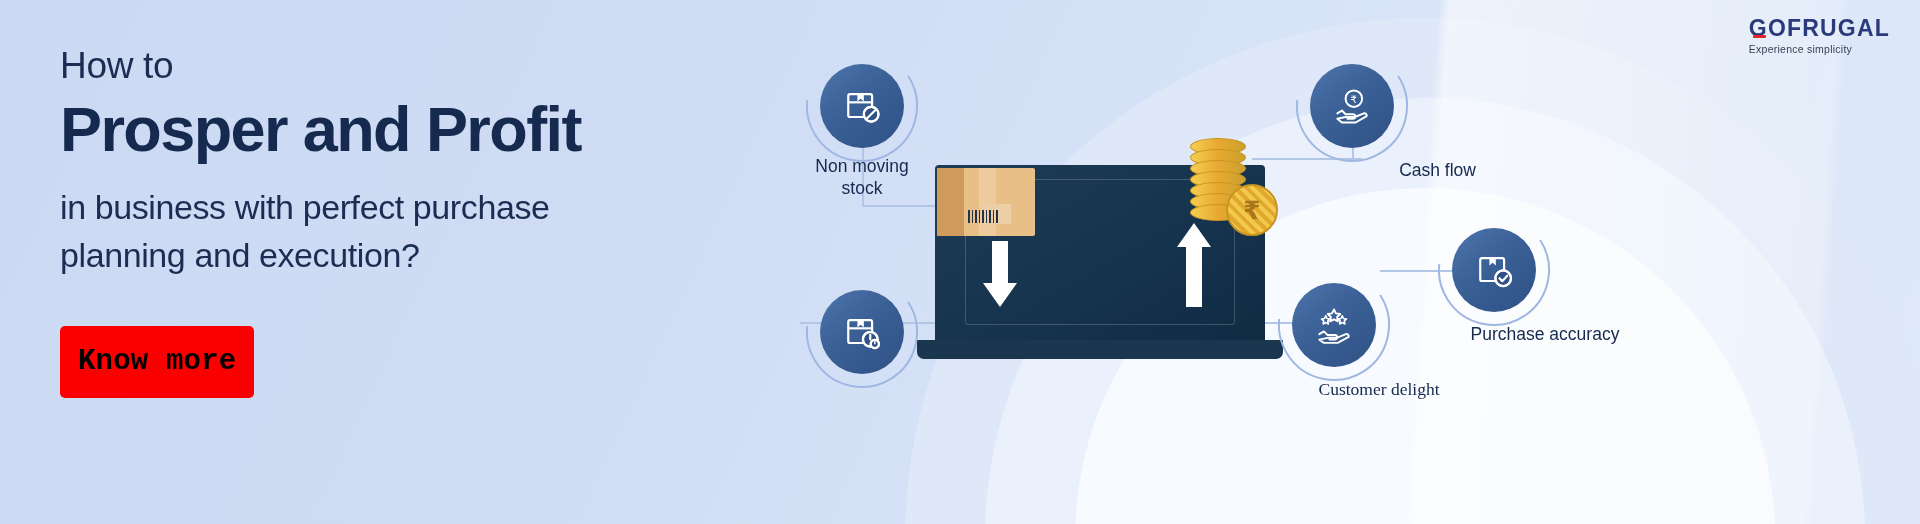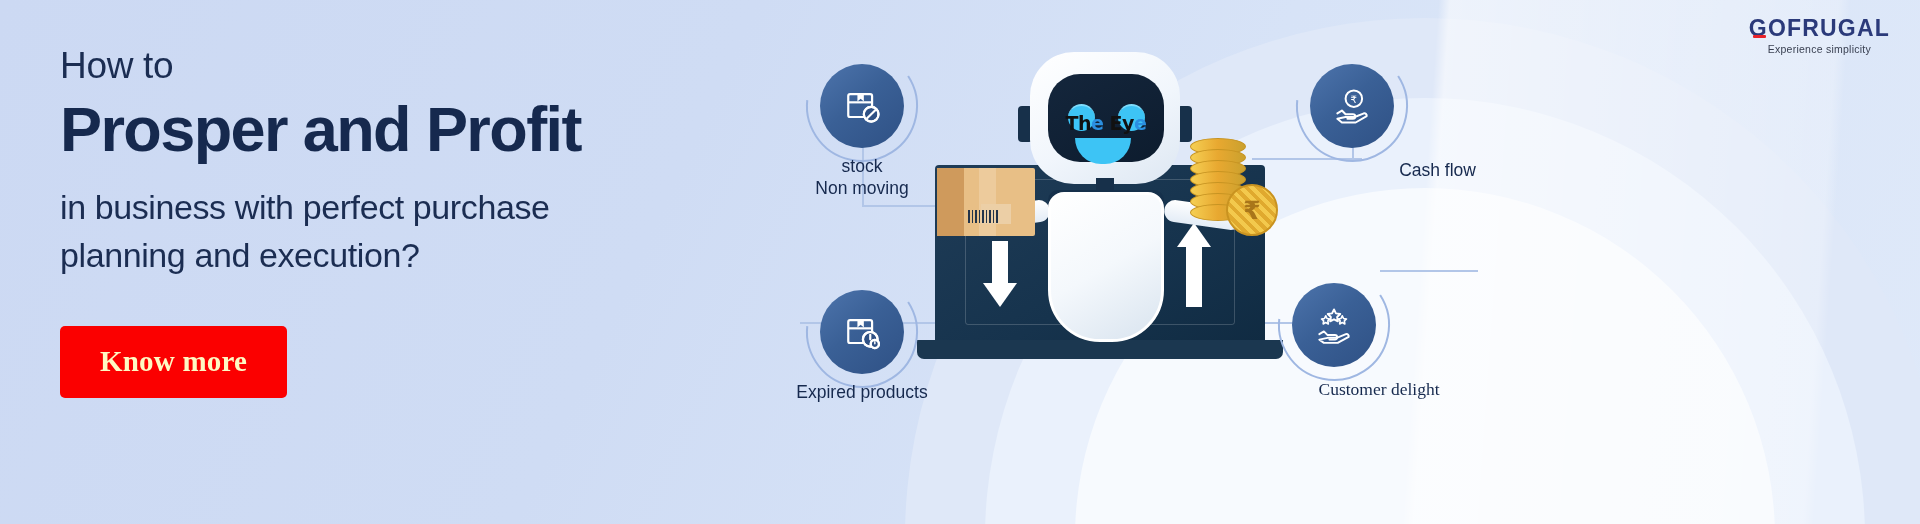--- a/index.html
+++ b/index.html
@@ -44,28 +44,28 @@
   .headline {
     font-size:63px; font-weight:700; color:#16294e; letter-spacing:-1.6px;
     line-height:1.15; margin-top:6px; white-space:nowrap;
   }
   .subhead {
     font-size:34px; font-weight:400; color:#1b2d52; letter-spacing:-.4px;
     line-height:1.42; margin-top:18px;
   }
   .cta {
     display:inline-block; margin-top:46px;
-    background:#fb0000; color:#fef9c3;
+    background:#fb0000; color:#000000;
     font-size:29px; font-weight:700; letter-spacing:.2px;
-    padding:19px 40px 20px; border:none; border-radius:5px;
-    cursor:pointer; font-family:Liberation Serif, serif;
-  }
-
-  
-  .logo { position:absolute; right:30px; top:17px; text-align:center; z-index:40; }
+    padding:19px 18px 20px; border:none; border-radius:5px;
+    cursor:pointer; font-family:Liberation Mono, monospace;
+  }
+
+  
+  .logo { position:absolute; right:30px; top:17px; text-align:left; z-index:40; }
   .logo-mark { display:flex; align-items:center; justify-content:center; }
   .logo-word {
     font-size:23px; font-weight:700; color:#2b3a7a;
     letter-spacing:1.2px; line-height:1; position:relative;
   }
   .logo-dash {
     position:absolute; left:4px; top:50%; margin-top:-1.5px;
     width:13px; height:3.5px; background:#e8232a; border-radius:1px;
   }
   .logo-tag {
@@ -258,35 +258,20 @@
         <div class="coin-l" style="top:11px"></div>
       <div class="coin-l" style="top:22px"></div>
         <div class="coin-l" style="top:33px"></div>
       <div class="coin-l" style="top:44px"></div>
         <div class="coin-l" style="top:55px"></div>
       <div class="coin-l" style="top:66px"></div>
     </div>
     <div class="coin-big">₹</div>
   </div>
 
-  <div class="robot">
-    <div class="r-ear left"></div>
-    <div class="r-ear right"></div>
-    <div class="r-head"></div>
-    <div class="r-face"></div>
-    <div class="r-eye left"></div>
-    <div class="r-eye right"></div>
-    <div class="r-smile"></div>
-    <div class="r-neck"></div>
-    <div class="r-arm left"></div>
-    <div class="r-arm right"></div>
-    <div class="r-body-top"></div>
-    <div class="r-body"></div>
-    <div class="r-brand"><span class="b">Th</span><span class="c">e</span><span class="b"> Ey</span><span class="c">e</span></div>
-  </div>
 
   <div class="box">
     <div class="box-face"></div>
     <div class="box-left"></div>
     <div class="box-tape"></div>
     <div class="box-patch"></div>
     <div class="barcode"></div>
   </div>
 
   <div class="node" style="left:820px; top:64px;">
@@ -295,61 +280,73 @@
       <svg viewBox="0 0 48 48" fill="none" stroke="#fff" stroke-width="2.4">
         <rect x="9" y="11" width="26" height="25" rx="2"></rect>
         <path d="M19 11h7v8l-3.5-3L19 19z" fill="#fff" stroke="none"></path>
         <path d="M9 20h26"></path>
         <circle cx="34" cy="33" r="8" fill="#2f5185"></circle>
         <circle cx="34" cy="33" r="8"></circle>
         <line x1="29" y1="38" x2="39" y2="28"></line>
       </svg>
     </div>
     <div class="node-label" style="left:-72px; top:92px; width:228px;">
+      <div>Non moving</div>
       <div>stock</div>
-      <div>Non moving</div>
     </div>
   </div>
 
 
   <div class="node" style="left:820px; top:290px;">
     <div class="ring"></div>
     <div class="bubble">
       <svg viewBox="0 0 48 48" fill="none" stroke="#fff" stroke-width="2.4">
         <rect x="9" y="11" width="26" height="25" rx="2"></rect>
         <path d="M19 11h7v8l-3.5-3L19 19z" fill="#fff" stroke="none"></path>
         <path d="M9 20h26"></path>
         <circle cx="33" cy="32" r="8" fill="#2f5185"></circle>
         <circle cx="33" cy="32" r="8"></circle>
         <path d="M33 27v5" stroke-linecap="round"></path>
         <circle cx="38" cy="37" r="4.5" fill="#2f5185"></circle>
         <circle cx="38" cy="37" r="4.5"></circle>
         <path d="M38 34.5v2.2" stroke-linecap="round" stroke-width="1.6"></path>
       </svg>
     </div>
-    <div class="node-label" style="left:-66px; top:92px; width:216px;">
-      <div>Expired products</div>
-    </div>
   </div>
 
   <div class="node" style="left:1310px; top:64px;">
     <div class="ring"></div>
     <div class="bubble">
       <svg viewBox="0 0 48 48" fill="none" stroke="#fff" stroke-width="2.2">
         <circle cx="26" cy="16" r="9"></circle>
         <text x="26" y="21" font-size="11" fill="#fff" stroke="none" text-anchor="middle" font-family="DejaVu Sans, sans-serif">₹</text>
         <path d="M8 32l5-3 4 4h8a2.5 2.5 0 010 5h-6" stroke-linejoin="round" stroke-linecap="round"></path>
         <path d="M17 36h10l10-4a2.5 2.5 0 013 3l-12 7H13l-5-4z" stroke-linejoin="round" stroke-linecap="round"></path>
       </svg>
     </div>
     <div class="node-label" style="left:-14px; top:96px; width:180px; text-align:right;">
       <div>Cash flow</div>
     </div>
   </div>
 
+  <div class="node" style="left:1452px; top:228px;">
+    <div class="ring"></div>
+    <div class="bubble">
+      <svg viewBox="0 0 48 48" fill="none" stroke="#fff" stroke-width="2.4">
+        <rect x="9" y="11" width="26" height="25" rx="2"></rect>
+        <path d="M19 11h7v8l-3.5-3L19 19z" fill="#fff" stroke="none"></path>
+        <circle cx="34" cy="33" r="8.5" fill="#2f5185"></circle>
+        <circle cx="34" cy="33" r="8.5"></circle>
+        <path d="M30 33l3 3.2 5.5-6" stroke-linecap="round" stroke-linejoin="round"></path>
+      </svg>
+    </div>
+    <div class="node-label" style="left:-52px; top:96px; width:290px;">
+      <div>Purchase accuracy</div>
+    </div>
+  </div>
 
   <div class="node" style="left:1292px; top:283px;">
     <div class="ring"></div>
     <div class="bubble">
       <svg viewBox="0 0 48 48" fill="none" stroke="#fff" stroke-width="2.1">
         <path d="M24 7l2.1 4.3 4.7.7-3.4 3.3.8 4.7-4.2-2.2-4.2 2.2.8-4.7-3.4-3.3 4.7-.7z" stroke-linejoin="round"></path>
         <path d="M15 14l1.4 2.9 3.2.5-2.3 2.2.5 3.2-2.8-1.5-2.8 1.5.5-3.2-2.3-2.2 3.2-.5z" stroke-linejoin="round" stroke-width="1.8"></path>
         <path d="M33 14l1.4 2.9 3.2.5-2.3 2.2.5 3.2-2.8-1.5-2.8 1.5.5-3.2-2.3-2.2 3.2-.5z" stroke-linejoin="round" stroke-width="1.8"></path>
         <path d="M8 34l5-3 4 4h8a2.4 2.4 0 010 4.8h-6" stroke-linejoin="round" stroke-linecap="round"></path>
         <path d="M17 38h10l10-4a2.4 2.4 0 013 3l-12 6.5H13l-5-3.5z" stroke-linejoin="round" stroke-linecap="round"></path>

